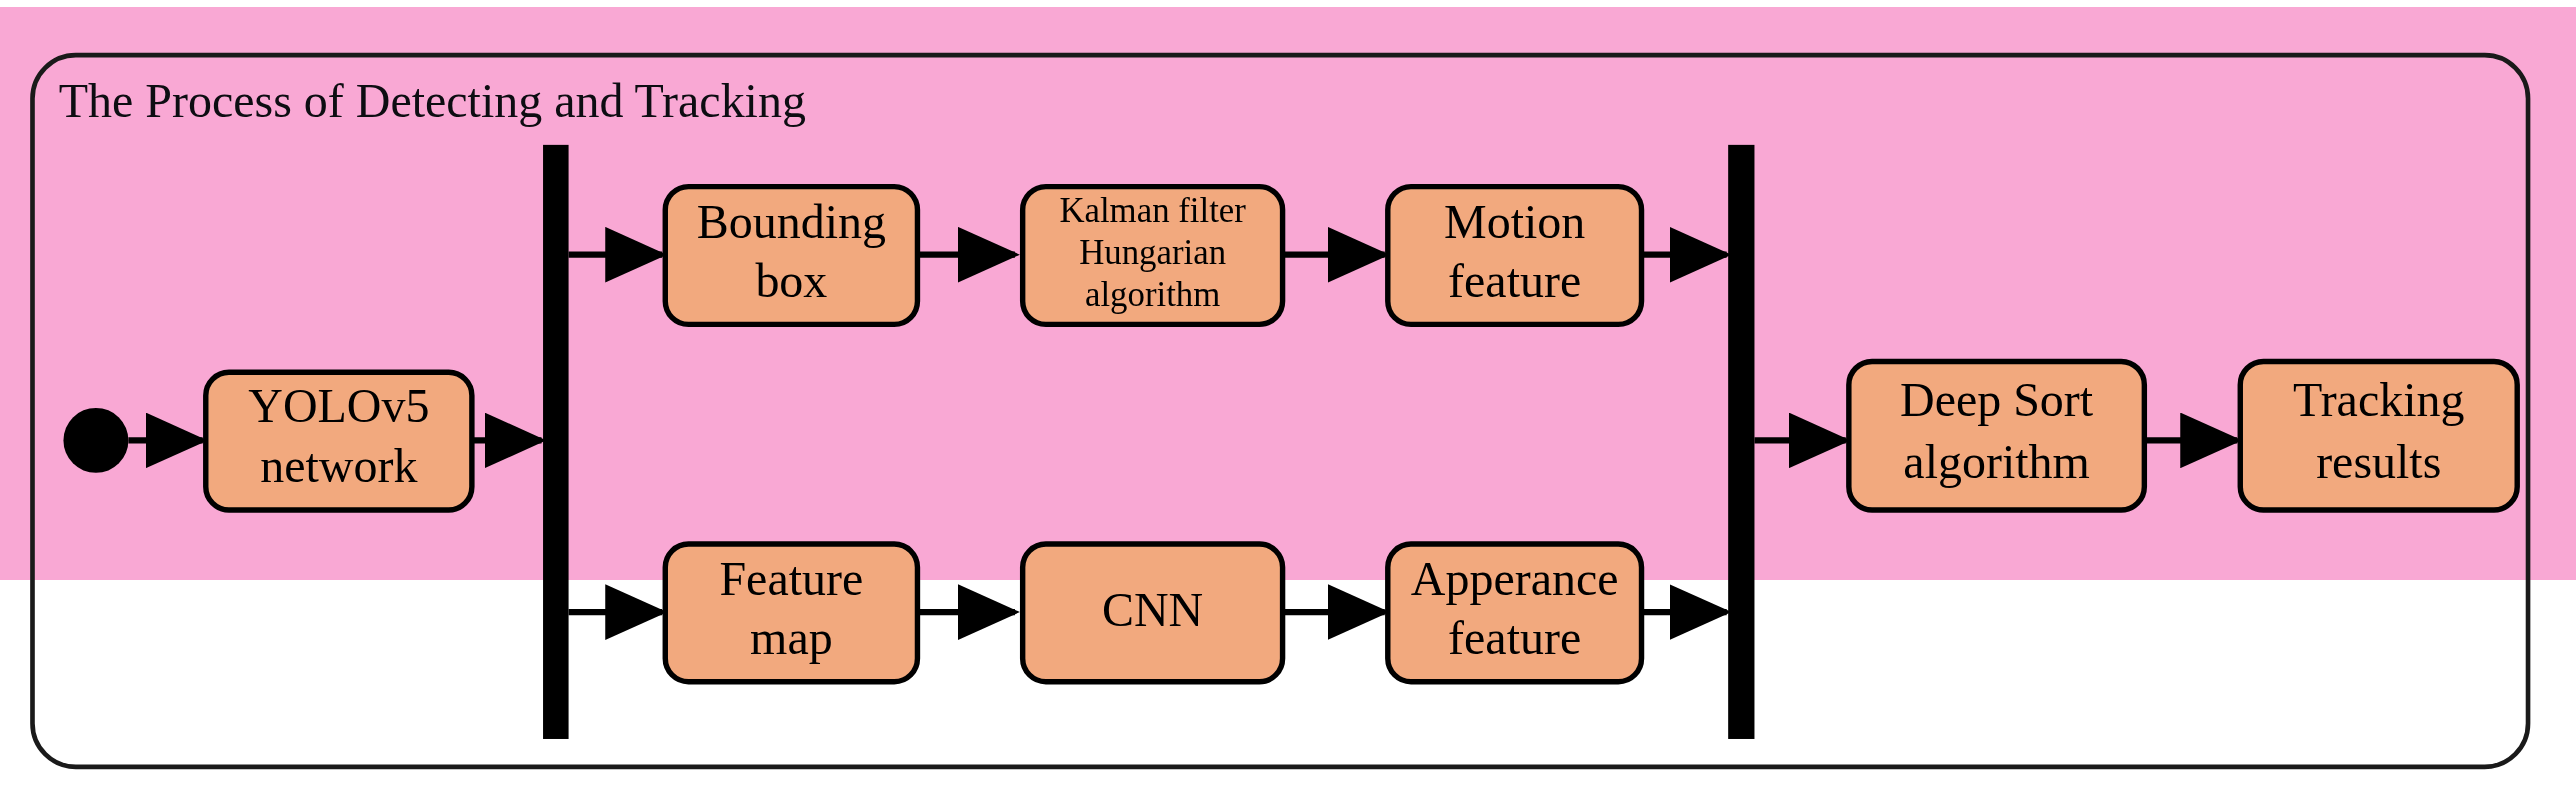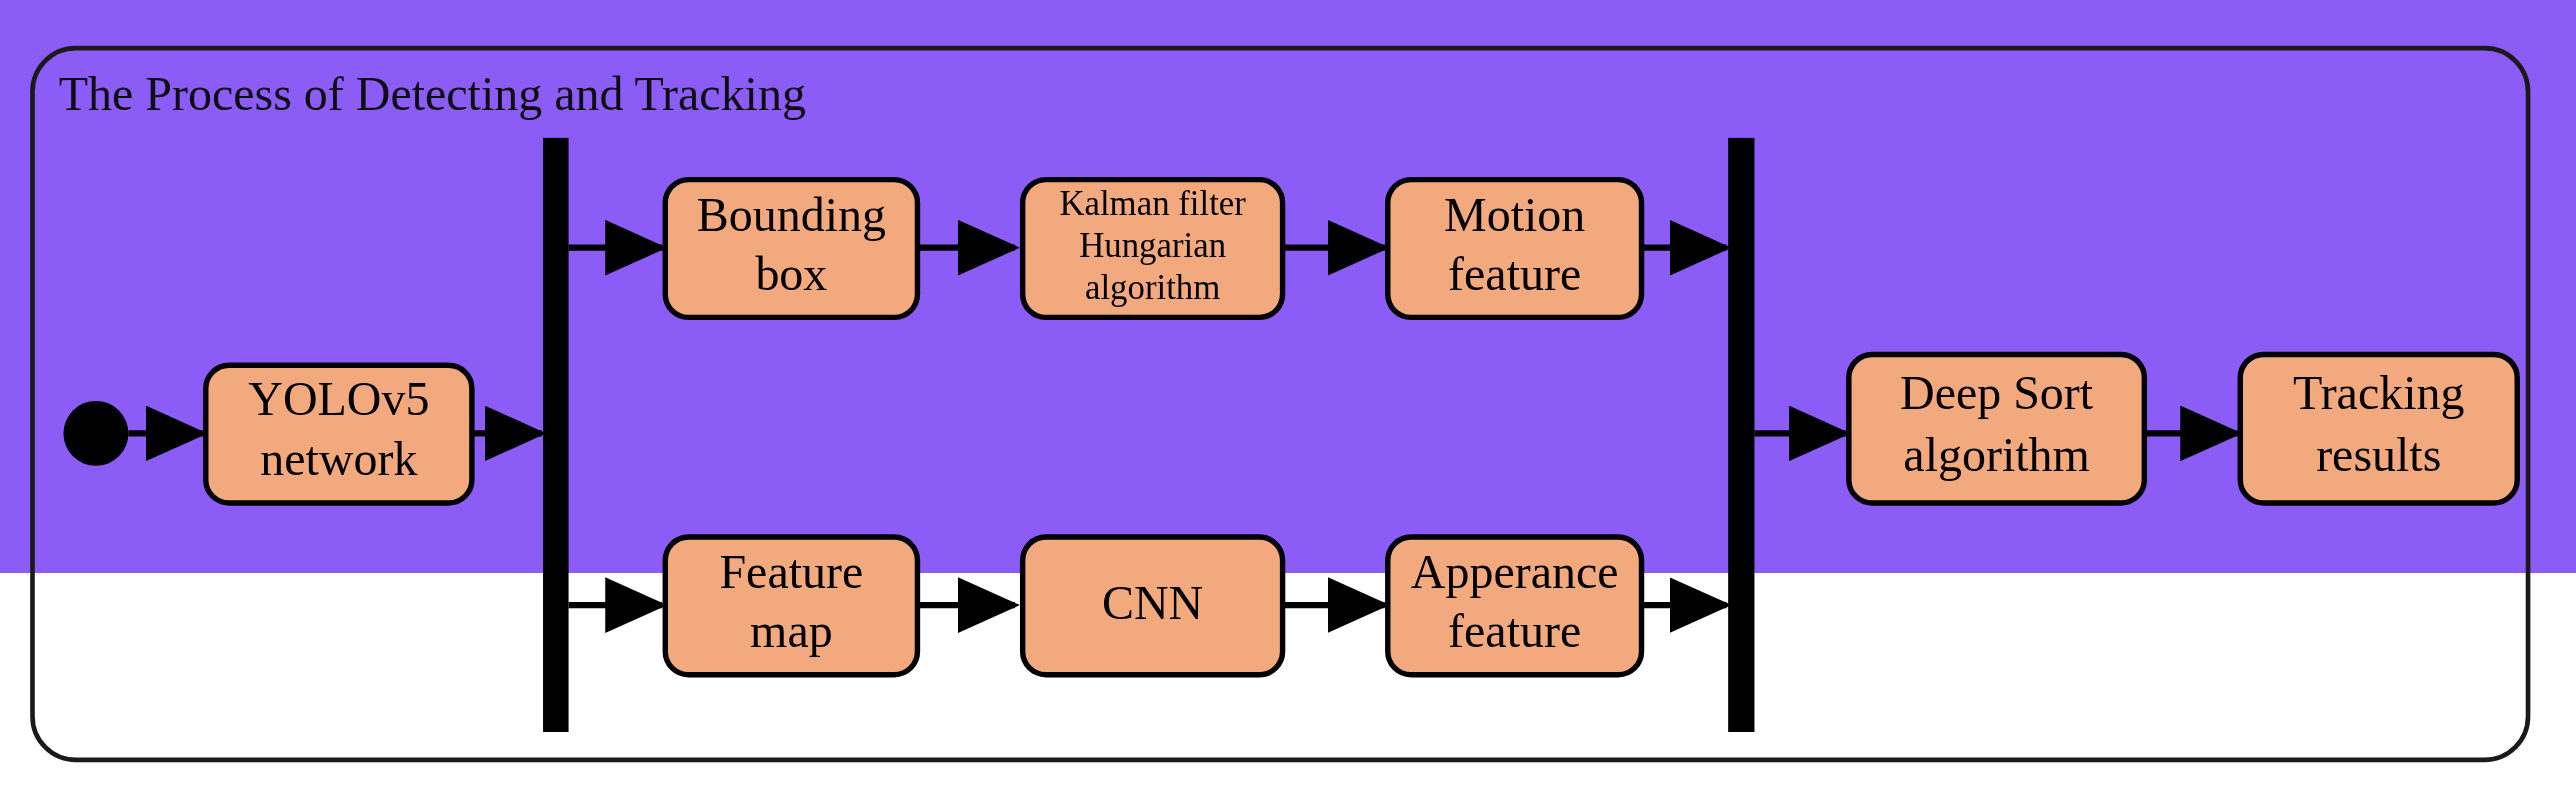--- a/index.html
+++ b/index.html
@@ -10,21 +10,22 @@
   body {
     width: 2576px;
     height: 801px;
     font-family: "Liberation Serif", "DejaVu Serif", serif;
     overflow: hidden;
   }
   #diagram-root {
     position: relative;
     width: 2576px;
     height: 573px;
-    background: #8b5cf6;
+    background: #f9a8d4;
+    margin-top: 7px;
   }
   svg#flow {
     display: block;
     width: 2576px;
     height: 801px;
   }
   .node-rect {
     fill: #f2a97e;
     stroke: #000000;
     stroke-width: 7;

